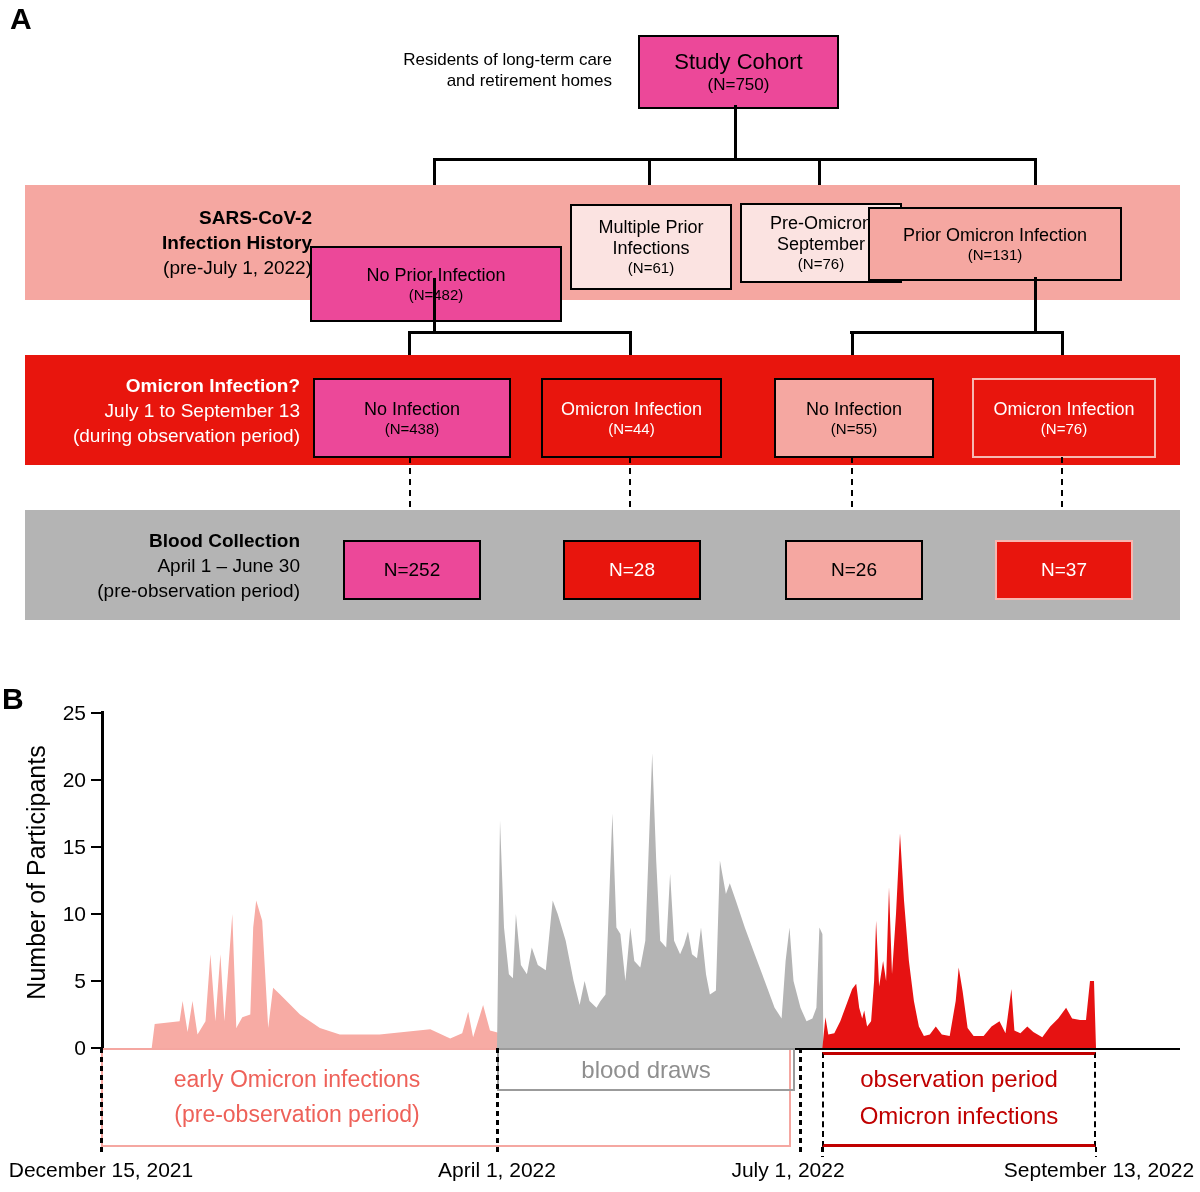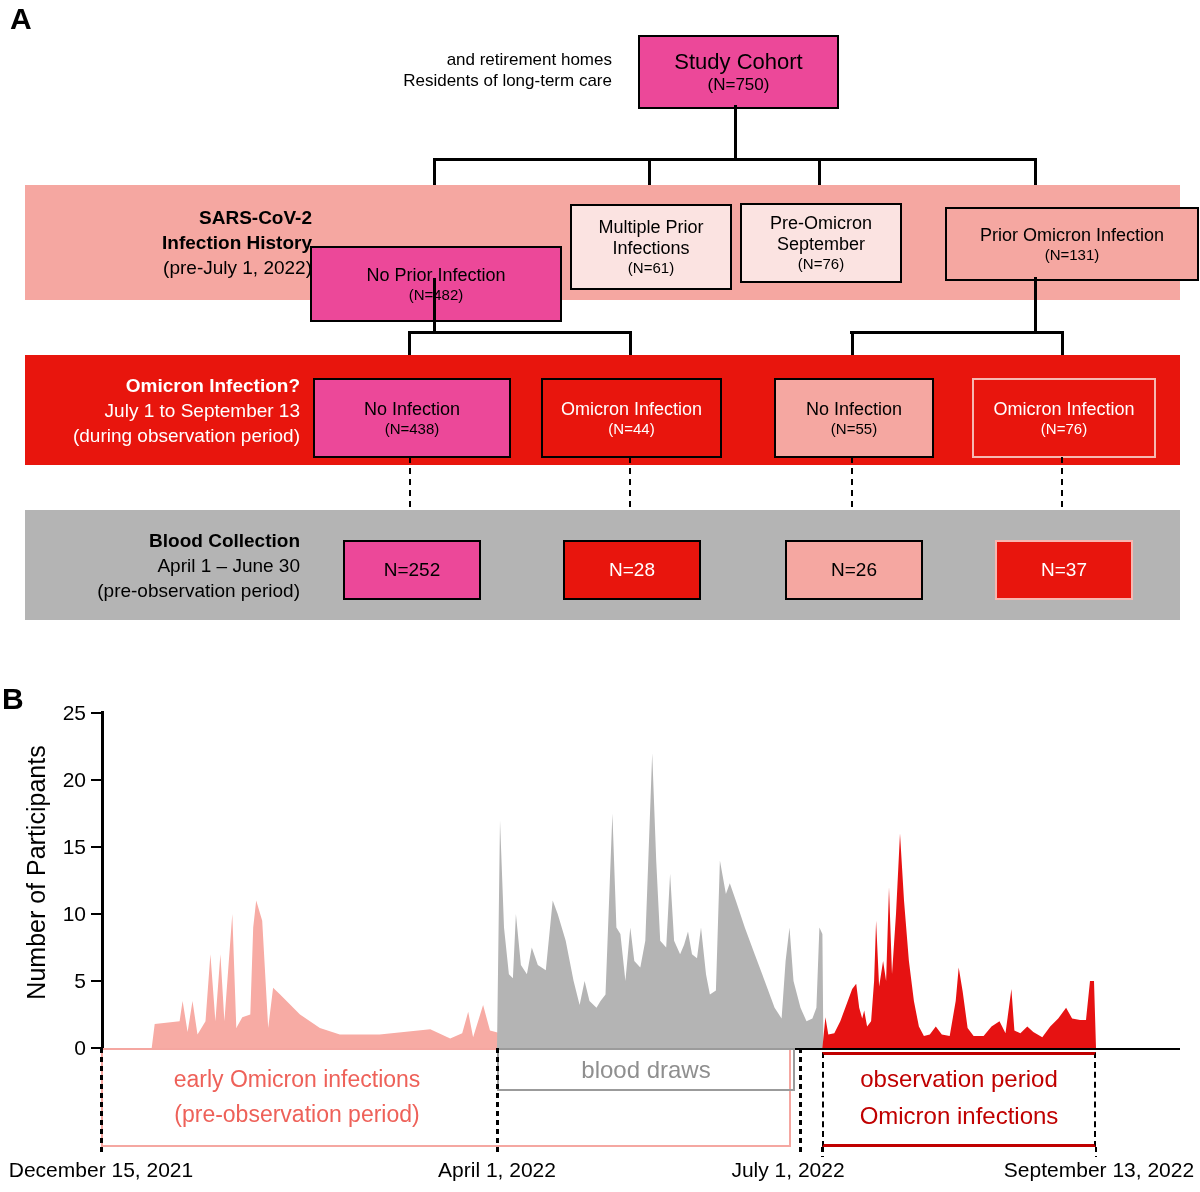--- a/index.html
+++ b/index.html
@@ -26,22 +26,22 @@
   .lg-text{position:absolute;text-align:center;}
 </style>
 </head>
 <body>
 
 <div id="fig">
 
   <div class="abs panel-label" style="left:10px;top:2px;">A</div>
 
   <div class="abs" style="left:330px;top:49px;width:282px;text-align:right;font-size:17px;line-height:21px;">
+    <div>Residents of long-term care</div>
     <div>and retirement homes</div>
-    <div>Residents of long-term care</div>
   </div>
 
   <div class="fbox" style="left:638px;top:35px;width:197px;height:70px;">
     <div style="font-size:22px;">Study Cohort</div>
     <div style="font-size:17px;">(N=750)</div>
   </div>
 
   <div class="line" style="left:734px;top:105px;width:3px;height:55px;"></div>
   <div class="line" style="left:433px;top:158px;width:604px;height:3px;"></div>
   <div class="line" style="left:432.5px;top:160px;width:3px;height:34px;"></div>
@@ -64,21 +64,21 @@
     <div class="n">(N=482)</div>
   </div>
   <div class="fbox" style="left:570px;top:204px;width:158px;height:82px;background:#FBE3E1;">
     <div class="l1">Multiple Prior Infections</div>
     <div class="n">(N=61)</div>
   </div>
   <div class="fbox" style="left:740px;top:203px;width:158px;height:76px;background:#FBE3E1;">
     <div class="l1">Pre-Omicron September</div>
     <div class="n">(N=76)</div>
   </div>
-  <div class="fbox" style="left:945px;top:207px;width:250px;height:70px;background:#F5A7A1;">
+  <div class="fbox" style="left:868px;top:207px;width:250px;height:70px;background:#F5A7A1;">
     <div class="l1">Prior Omicron Infection</div>
     <div class="n">(N=131)</div>
   </div>
 
   <div class="line" style="left:432.5px;top:278px;width:3px;height:56px;"></div>
   <div class="line" style="left:408px;top:331px;width:224px;height:3px;"></div>
   <div class="line" style="left:407.5px;top:333px;width:3px;height:34px;"></div>
   <div class="line" style="left:628.5px;top:333px;width:3px;height:34px;"></div>
   <div class="arr" style="left:402px;top:366px;"></div>
   <div class="arr" style="left:623px;top:366px;"></div>

